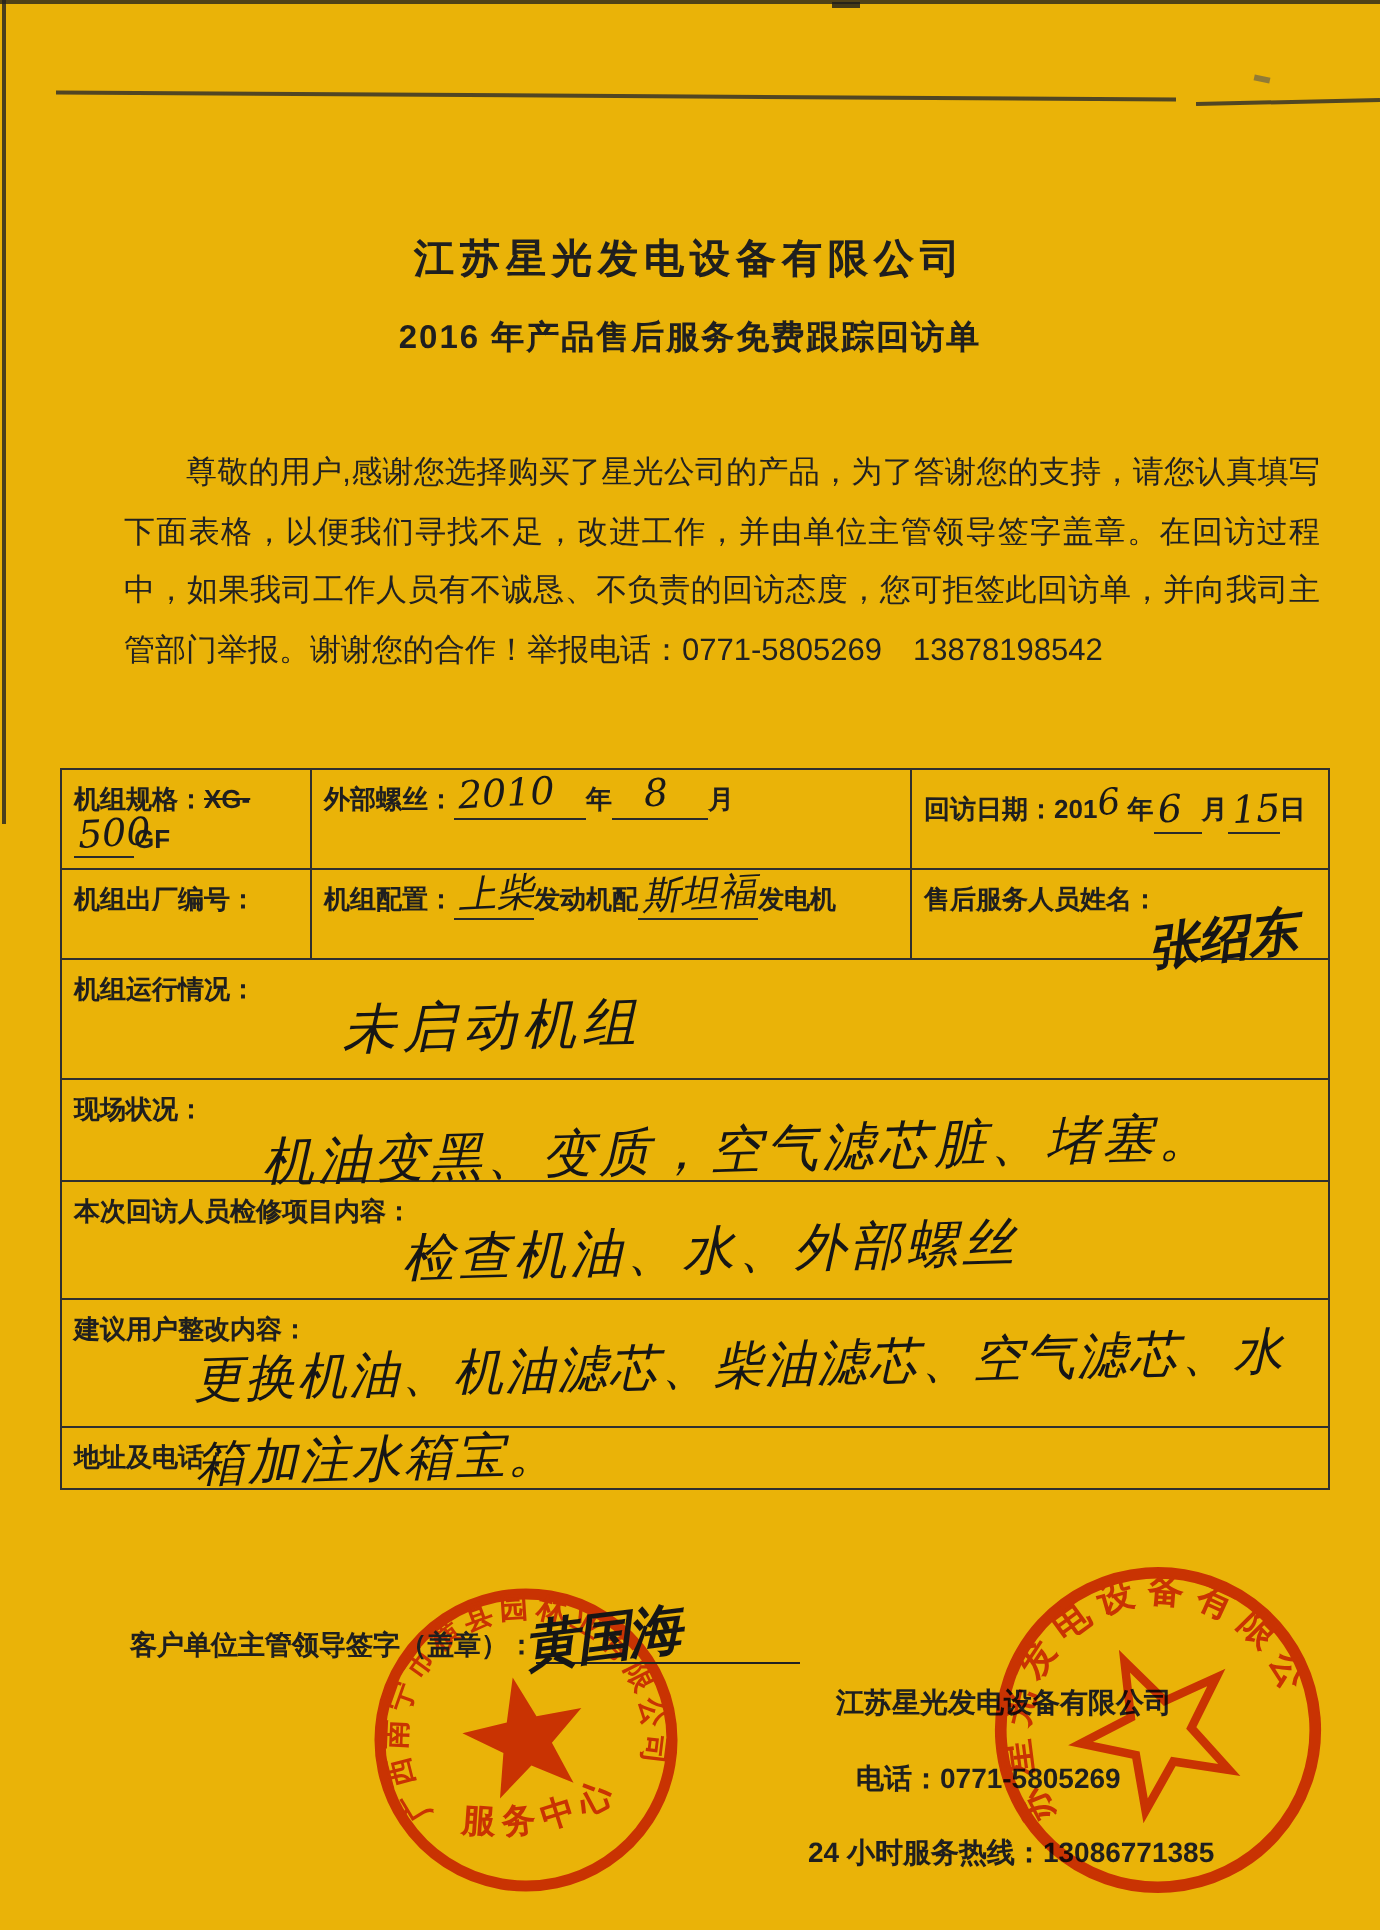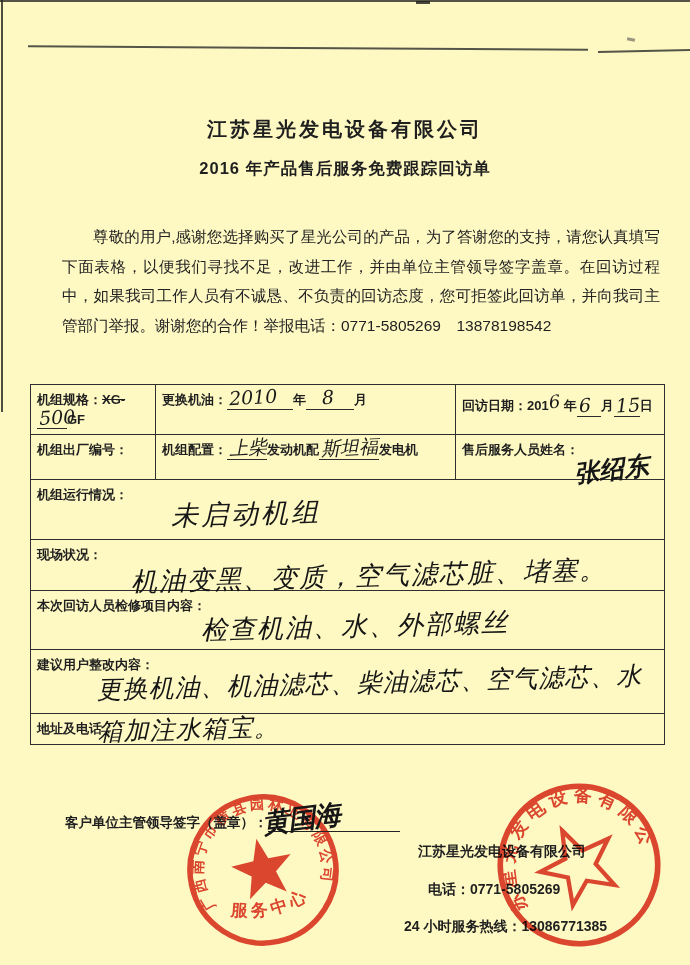--- a/index.html
+++ b/index.html
@@ -1,18 +1,18 @@
 <!DOCTYPE html>
 <html><head>
 <meta charset="utf-8">
 <style>
   html,body{margin:0;padding:0;background:#888;}
   .page{
     position:relative;width:690px;height:965px;margin:0 auto;
-    background:#fef9c3;overflow:hidden;
+    background:#eab308;overflow:hidden;
     font-family:"Liberation Sans",sans-serif;color:#262626;
   }
   
   .edge-top{position:absolute;left:0;top:0;width:100%;height:2px;background:#1c1c1c;opacity:.75;}
   .edge-left{position:absolute;left:1px;top:0;width:2px;height:412px;background:#222;opacity:.8;}
   .scanline-1{position:absolute;left:28px;top:47px;width:560px;height:2px;background:#2b2b2b;opacity:.8;transform:rotate(.35deg);}
   .scanline-2{position:absolute;left:598px;top:50px;width:92px;height:2px;background:#2b2b2b;opacity:.8;transform:rotate(-1.2deg);}
   .dash-top{position:absolute;left:416px;top:1px;width:14px;height:3px;background:#1c1c1c;opacity:.8;}
   .speck-tr{position:absolute;left:627px;top:38px;width:8px;height:3px;background:#555;opacity:.6;transform:rotate(12deg);}
   
@@ -79,21 +79,21 @@
         <col style="width:125px">
         <col style="width:300px">
         <col style="width:209px">
       </colgroup>
     <tbody>
         <tr>
       <td>
         <span>机组规格：</span><span class="strike">XG-</span><span class="blank" style="width:30px"><span class="hw">500</span></span><span>GF</span>
       </td>
       <td>
-        <span>更换机油：</span><span class="blank" style="width:66px"><span class="hw">2010</span></span><span>年</span><span class="blank" style="width:48px"><span class="hw" style="left:16px">8</span></span><span>月</span>
+        <span>外部螺丝：</span><span class="blank" style="width:66px"><span class="hw">2010</span></span><span>年</span><span class="blank" style="width:48px"><span class="hw" style="left:16px">8</span></span><span>月</span>
       </td>
       <td class="small">
         <span>回访日期：</span><span>201</span><span class="hw-inline">6</span>&nbsp;<span>年</span><span class="blank" style="width:24px"><span class="hw">6</span></span><span>月</span><span class="blank" style="width:26px"><span class="hw">15</span></span><span>日</span>
       </td>
     </tr>
     <tr style="height:45px">
       <td>
         <span>机组出厂编号：</span>
       </td>
       <td>

